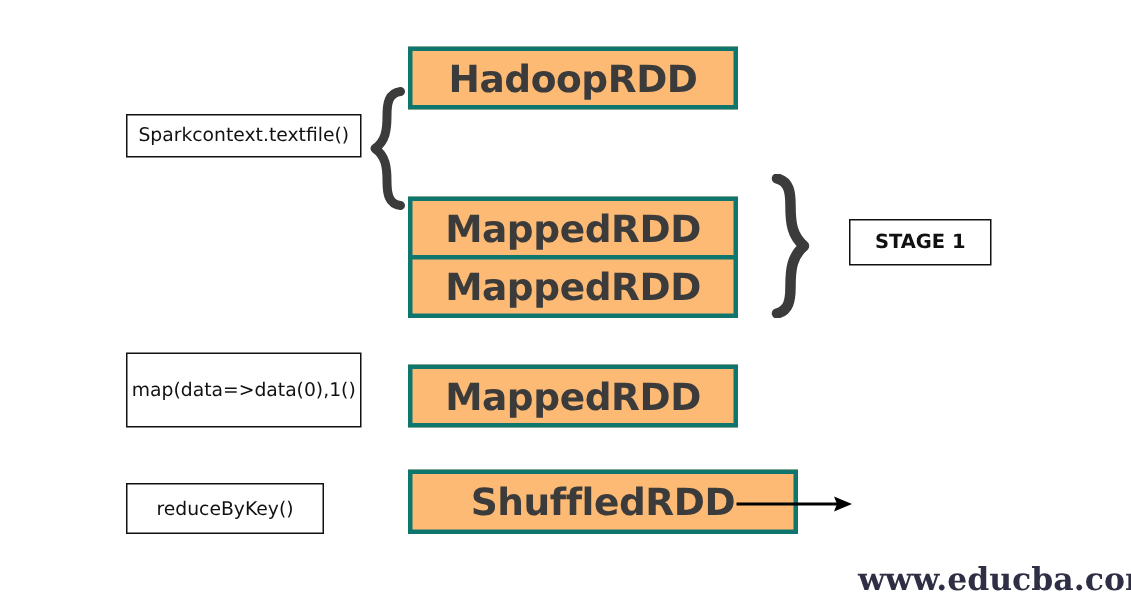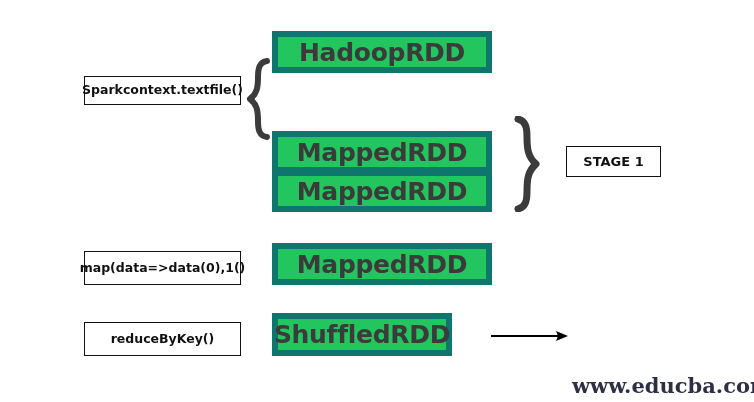--- a/index.html
+++ b/index.html
@@ -14,22 +14,22 @@
     position: relative;
     width: 754px;
     height: 402px;
     background: #ffffff;
     overflow: hidden;
   }
   
   .rdd-box {
     position: absolute;
     box-sizing: border-box;
-    border: 6px solid #0f766e;
-    background: #22c55e;
+    border: 3px solid #0f766e;
+    background: #fdba74;
     display: flex;
     align-items: center;
     justify-content: center;
   }
   .rdd-label {
     font-family: "DejaVu Sans", sans-serif;
     font-weight: bold;
     font-size: 25px;
     letter-spacing: -0.3px;
     color: #3b3b3b;
@@ -41,21 +41,21 @@
     position: absolute;
     box-sizing: border-box;
     border: 1.5px solid #111111;
     background: #ffffff;
     display: flex;
     align-items: center;
     justify-content: center;
   }
   .op-label {
     font-family: "DejaVu Sans", sans-serif;
-    font-weight: bold;
+    font-weight: normal;
     font-size: 12.5px;
     color: #111111;
     white-space: nowrap;
     line-height: 1;
   }
   
   .stage-box {
     position: absolute;
     box-sizing: border-box;
     border: 1.5px solid #111111;
@@ -105,34 +105,34 @@
   </div>
 
   <div class="rdd-box" style="left:272px; top:170px; width:220px; height:42px;">
     <span class="rdd-label">MappedRDD</span>
   </div>
 
   <div class="rdd-box" style="left:272px; top:243px; width:220px; height:42px;">
     <span class="rdd-label">MappedRDD</span>
   </div>
 
-  <div class="rdd-box" style="left:272px; top:313px; width:180px; height:43px;">
+  <div class="rdd-box" style="left:272px; top:313px; width:260px; height:43px;">
     <span class="rdd-label">ShuffledRDD</span>
   </div>
 
   <div class="op-box" style="left:84px; top:76px; width:157px; height:29px;">
     <span class="op-label">Sparkcontext.textfile()</span>
   </div>
 
 
-  <div class="op-box" style="left:84px; top:251px; width:157px; height:34px;">
+  <div class="op-box" style="left:84px; top:235px; width:157px; height:50px;">
     <span class="op-label">map(data=&gt;data(0),1()</span>
   </div>
 
-  <div class="op-box" style="left:84px; top:322px; width:157px; height:34px;">
+  <div class="op-box" style="left:84px; top:322px; width:132px; height:34px;">
     <span class="op-label">reduceByKey()</span>
   </div>
 
   <div class="brace" style="left:243px; top:58px; width:32px; height:82px;">
     <svg width="32" height="82" viewBox="0 0 32 82">
       <path d="M24 3 C16 4 15 11 15 19 C15 29 14 36 7 41 C14 46 15 53 15 63 C15 71 16 78 24 79" fill="none" stroke="#3b3b3b" stroke-width="6" stroke-linecap="round" stroke-linejoin="round"></path>
     </svg>
   </div>
 
   <div class="brace" style="left:509px; top:116px; width:34px; height:96px;">

